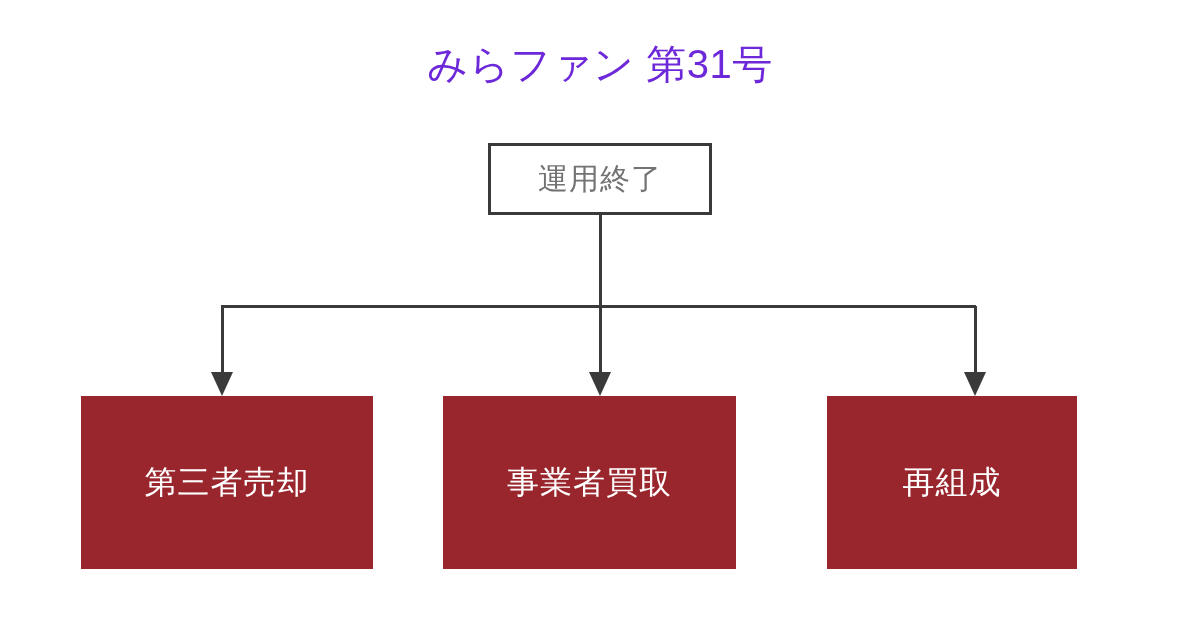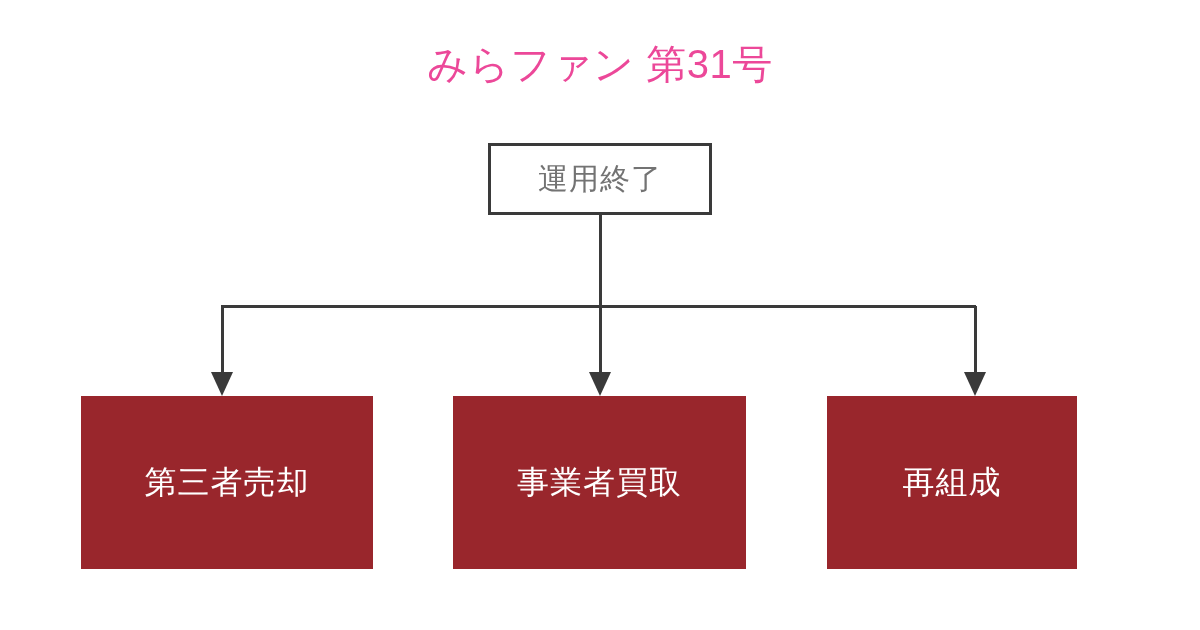--- a/index.html
+++ b/index.html
@@ -27,21 +27,21 @@
   }
   .diagram-title {
     position: absolute;
     left: 0;
     top: 44px;
     width: 1200px;
     text-align: center;
     font-size: 40px;
     line-height: 1.0;
     font-weight: 400;
-    color: #ec4899;
+    color: #6d28d9;
     letter-spacing: 0.5px;
     white-space: nowrap;
   }
   .node-root {
     position: absolute;
     left: 488px;
     top: 143px;
     width: 224px;
     height: 72px;
     box-sizing: border-box;
@@ -63,21 +63,21 @@
     background: #99262c;
     display: flex;
     align-items: center;
     justify-content: center;
     color: #ffffff;
     font-size: 32px;
     letter-spacing: 1px;
     white-space: nowrap;
   }
   #leaf-0 { left: 81px;  width: 292px; }
-  #leaf-1 { left: 453px; width: 293px; }
+  #leaf-1 { left: 443px; width: 293px; }
   #leaf-2 { left: 827px; width: 250px; }
 </style>
 </head>
 <body>
 
 <div id="canvas">
 
   <div class="diagram-title">みらファン 第31号</div>
 
   <svg id="connector-layer" viewBox="0 0 1200 630">

